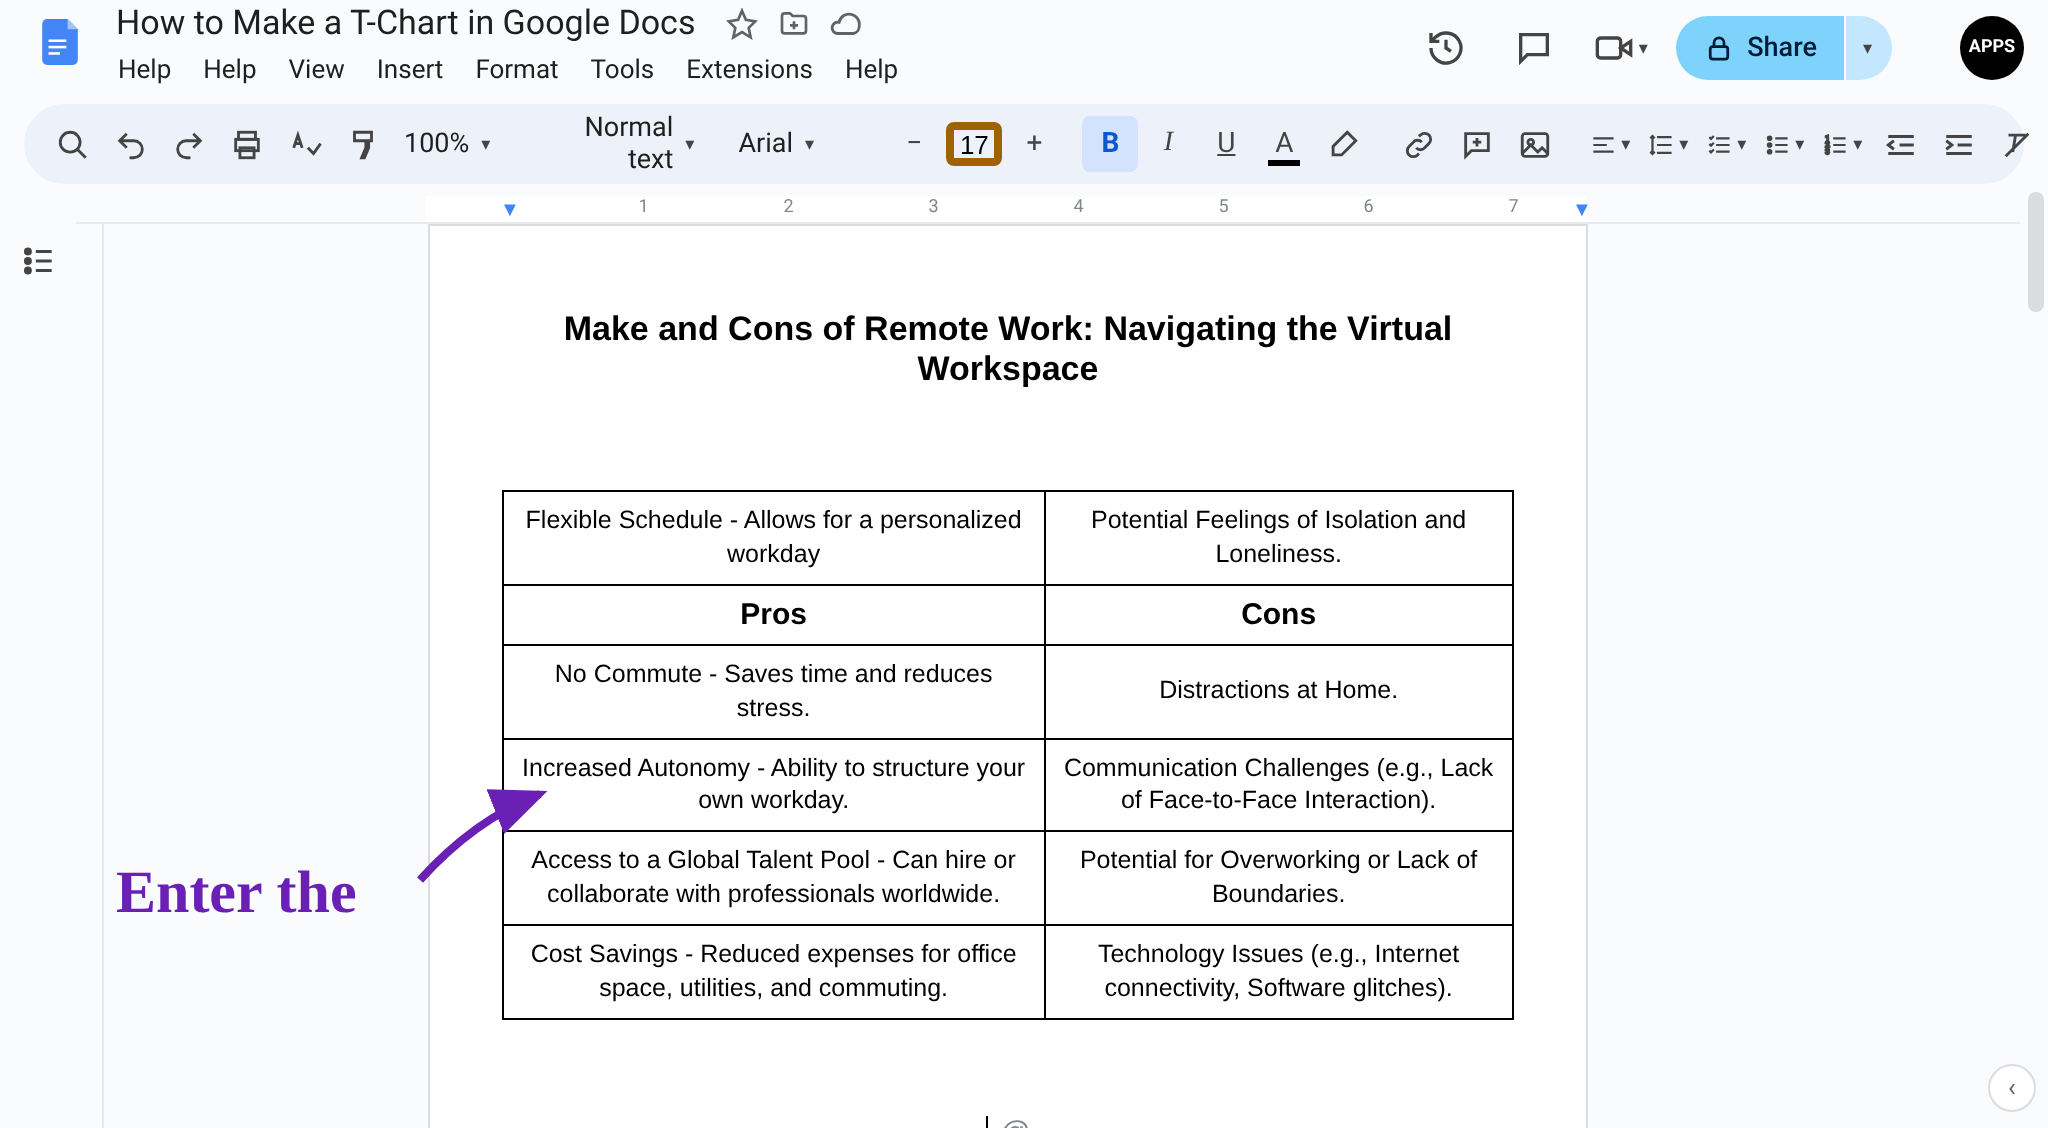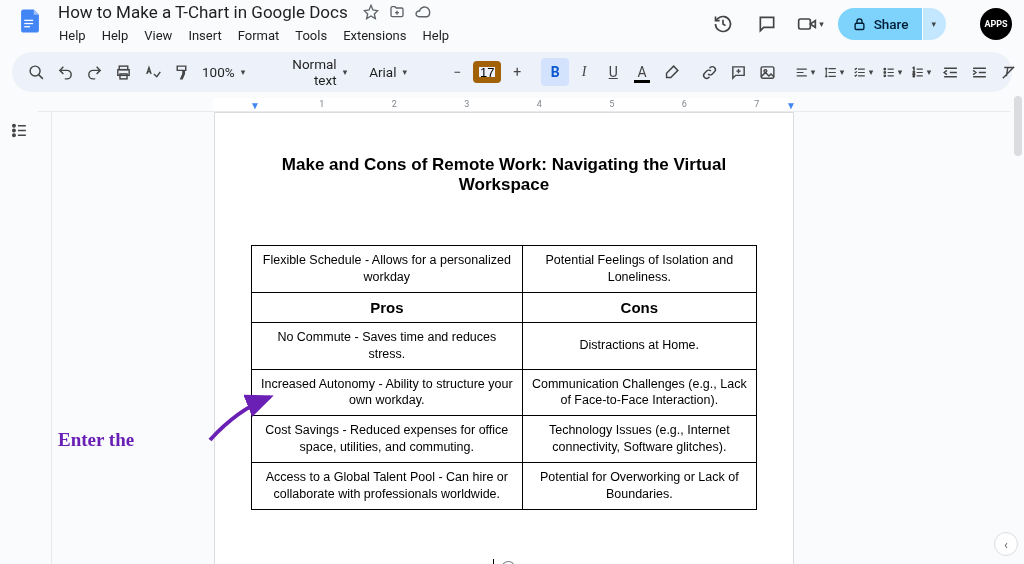--- a/index.html
+++ b/index.html
@@ -21,21 +21,21 @@
 .share-dropdown { background: #c2e7ff; border-radius: 0 30px 30px 0; padding: 8px 10px 8px 6px; margin-left: 1px; cursor: pointer; color: #001d35; display: flex; align-items: center; }
 .share-group { display: flex; align-items: stretch; }
 .avatar { width: 32px; height: 32px; border-radius: 50%; background: #000; color: #fff; display: flex; align-items: center; justify-content: center; font-size: 9px; font-weight: 700; margin-left: 24px; }
 
 .toolbar { margin: 6px 12px; background: #edf2fa; border-radius: 24px; padding: 3px 10px; display: flex; align-items: center; gap: 1px; height: 40px; }
 .tool-btn { min-width: 28px; height: 28px; border-radius: 4px; display: flex; align-items: center; justify-content: center; cursor: pointer; color: #444; font-size: 14px; padding: 0 4px; }
 .tool-btn.active { background: #d3e3fd; color: #0b57d0; }
 .tool-sep { width: 1px; height: 20px; background: #c7c7c7; margin: 0 4px; }
 .tool-text { font-size: 13.5px; color: #1f1f1f; padding: 0 6px; display: flex; align-items: center; gap: 4px; cursor: pointer; text-align: right; }
 .font-size-box { display: flex; align-items: center; gap: 2px; }
-.font-size-input { width: 28px; height: 22px; border: 6px solid #a16207; border-radius: 4px; text-align: center; font-size: 13px; background: transparent; }
+.font-size-input { width: 28px; height: 22px; border: 4px solid #a16207; border-radius: 4px; text-align: center; font-size: 13px; background: transparent; }
 .tool-dropdown-arrow { font-size: 9px; color: #444; margin-left: 2px; }
 .color-underline { position: relative; }
 .color-underline::after { content: ""; position: absolute; bottom: 3px; left: 6px; right: 6px; height: 3px; background: var(--c, #000); }
 .toolbar-right { margin-left: auto; display: flex; align-items: center; gap: 4px; }
 
 .workspace { position: relative; height: 470px; display: flex; }
 .left-gutter { width: 38px; display: flex; flex-direction: column; align-items: center; padding-top: 18px; }
 .outline-btn { width: 28px; height: 28px; color: #444; cursor: pointer; display: flex; align-items: center; justify-content: center; }
 
 .ruler-h { position: absolute; top: 0; left: 38px; right: 14px; height: 14px; background: #f9fbfd; border-bottom: 1px solid #e8eaed; font-size: 9px; color: #80868b; overflow: hidden; }
@@ -52,21 +52,21 @@
 .doc-heading { font-family: Arial, sans-serif; font-size: 17px; font-weight: 700; text-align: center; color: #000; margin-bottom: 50px; }
 
 .tchart { width: 100%; border-collapse: collapse; font-family: Arial, sans-serif; }
 .tchart th, .tchart td { border: 1px solid #000; padding: 6px 8px; text-align: center; vertical-align: middle; }
 .tchart th { font-size: 15px; font-weight: 700; }
 .tchart td { font-size: 12.5px; line-height: 1.35; }
 
 .cursor-area { text-align: center; margin-top: 48px; font-family: Arial, sans-serif; font-size: 15px; color: #80868b; }
 .text-cursor { display: inline-block; width: 1.5px; height: 18px; background: #000; vertical-align: middle; margin-right: 6px; }
 
-.annotation { position: absolute; left: 58px; top: 430px; font-family: "Comic Sans MS", cursive; font-size: 19px; font-weight: 700; color: #6a1fb5; line-height: 1.1; pointer-events: none; }
+.annotation { position: absolute; left: 58px; top: 430px; font-family: "Comic Sans MS", cursive; font-size: 30px; font-weight: 700; color: #6a1fb5; line-height: 1.1; pointer-events: none; }
 .arrow { position: absolute; left: 202px; top: 392px; pointer-events: none; }
 
 .scroll-v { position: absolute; right: 2px; top: 96px; width: 8px; height: 60px; background: #dadce0; border-radius: 4px; }
 .quick-btn { position: absolute; right: 6px; bottom: 8px; width: 24px; height: 24px; border-radius: 12px; background: #fff; border: 1px solid #dadce0; display: flex; align-items: center; justify-content: center; color: #5f6368; font-size: 13px; cursor: pointer; }
 
 svg { display: block; }
 </style>
 </head>
 <body>
 
@@ -336,26 +336,26 @@
         </tr>
         <tr>
               <td>No Commute - Saves time and reduces stress.</td>
               <td>Distractions at Home.</td>
             </tr>
         <tr>
               <td>Increased Autonomy - Ability to structure your own workday.</td>
               <td>Communication Challenges (e.g., Lack of Face-to-Face Interaction).</td>
             </tr>
         <tr>
+              <td>Access to a Global Talent Pool - Can hire or collaborate with professionals worldwide.</td>
+              <td>Potential for Overworking or Lack of Boundaries.</td>
+            </tr>
+        <tr>
               <td>Cost Savings - Reduced expenses for office space, utilities, and commuting.</td>
               <td>Technology Issues (e.g., Internet connectivity, Software glitches).</td>
-            </tr>
-        <tr>
-              <td>Access to a Global Talent Pool - Can hire or collaborate with professionals worldwide.</td>
-              <td>Potential for Overworking or Lack of Boundaries.</td>
             </tr>
       </tbody>
         </table>
       <div class="cursor-area">
         <span class="text-cursor"></span><span>@</span>
       </div>
     </div>
   </div>
 </div>
 

